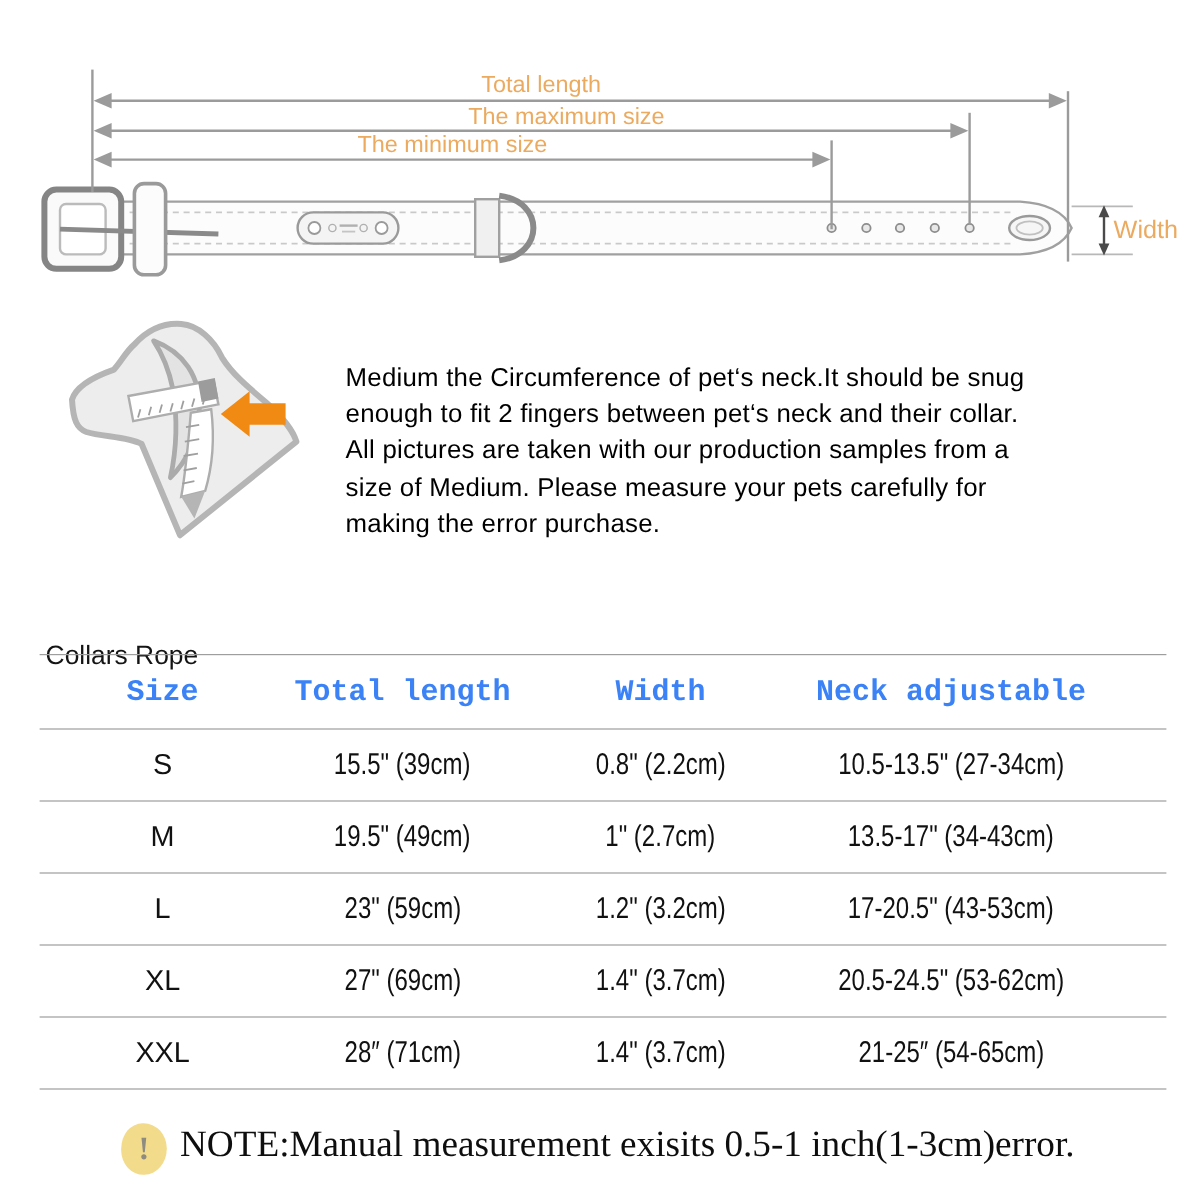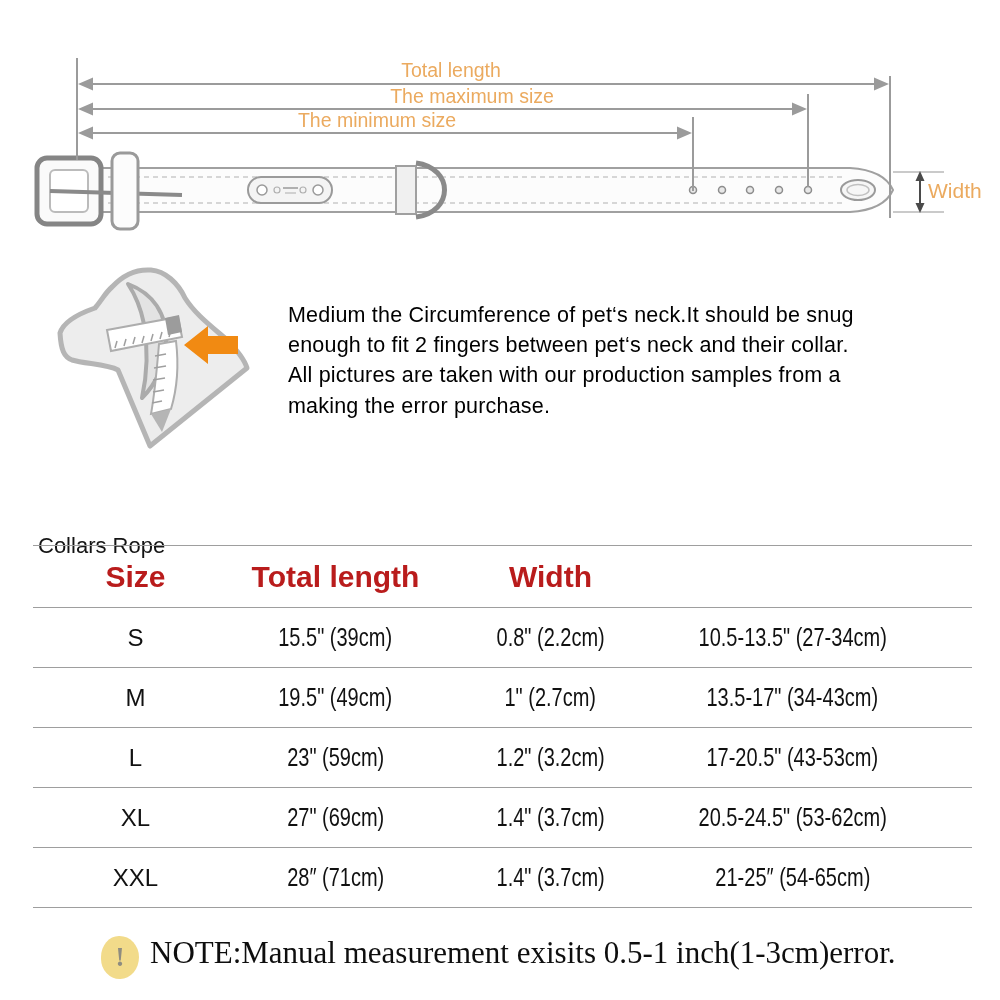--- a/index.html
+++ b/index.html
@@ -30,21 +30,21 @@
     position:absolute;left:33px;top:545px;width:939px;
     border-top:1px solid #9e9e9e;
   }
   .t-row{
     display:grid;grid-template-columns:205px 195px 235px 304px;
     border-bottom:1px solid #9e9e9e;align-items:center;
   }
   .t-row > div{text-align:center;}
   .t-row .c4{padding-right:55px;}
   .t-head{height:61px;}
-  .t-head > div{font-weight:bold;font-size:30px;color:#b91c1c;}
+  .t-head > div{font-weight:bold;font-size:25px;color:#3b82f6;font-family:Liberation Mono, monospace;}
   .t-body{height:59px;}
   .t-body .csize{font-size:24px;color:#111;}
   .cell-val{
     display:inline-block;font-size:25px;color:#111;
     transform:scaleX(0.80);transform-origin:center center;white-space:nowrap;
   }
 
   
   .note-row{position:absolute;left:101px;top:933px;height:50px;}
   .note-icon{
@@ -170,30 +170,32 @@
       <polygon points="106,158 126,153 117,176" fill="#b5b5b5"></polygon>
       <polygon points="120,62 134,59 137,76 123,79" fill="#9c9c9c"></polygon>
     </g>
     <polygon points="139,89 163,70 163,80 193,80 193,98 163,98 163,108" fill="#f18a12"></polygon>
   </svg>
 
   <div class="measure-note">
     <div class="pline">Medium the Circumference of pet‘s neck.It should be snug</div>
     <div class="pline">enough to fit 2 fingers between pet‘s neck and their collar.</div>
     <div class="pline">All pictures are taken with our production samples from a</div>
+    <div class="pline">size of Medium. Please measure your pets carefully for</div>
     <div class="pline">making the error purchase.</div>
   </div>
 
   <div class="section-title">Collars Rope</div>
 
   <div class="size-table">
     <div class="t-row t-head">
       <div class="c1">Size</div>
       <div class="c2">Total length</div>
       <div class="c3">Width</div>
+      <div class="c4">Neck adjustable</div>
     </div>
 
     <div class="t-row t-body">
       <div class="c1 csize">S</div>
       <div class="c2"><span class="cell-val">15.5" (39cm)</span></div>
       <div class="c3"><span class="cell-val">0.8" (2.2cm)</span></div>
       <div class="c4"><span class="cell-val">10.5-13.5" (27-34cm)</span></div>
     </div>
 
     <div class="t-row t-body">

